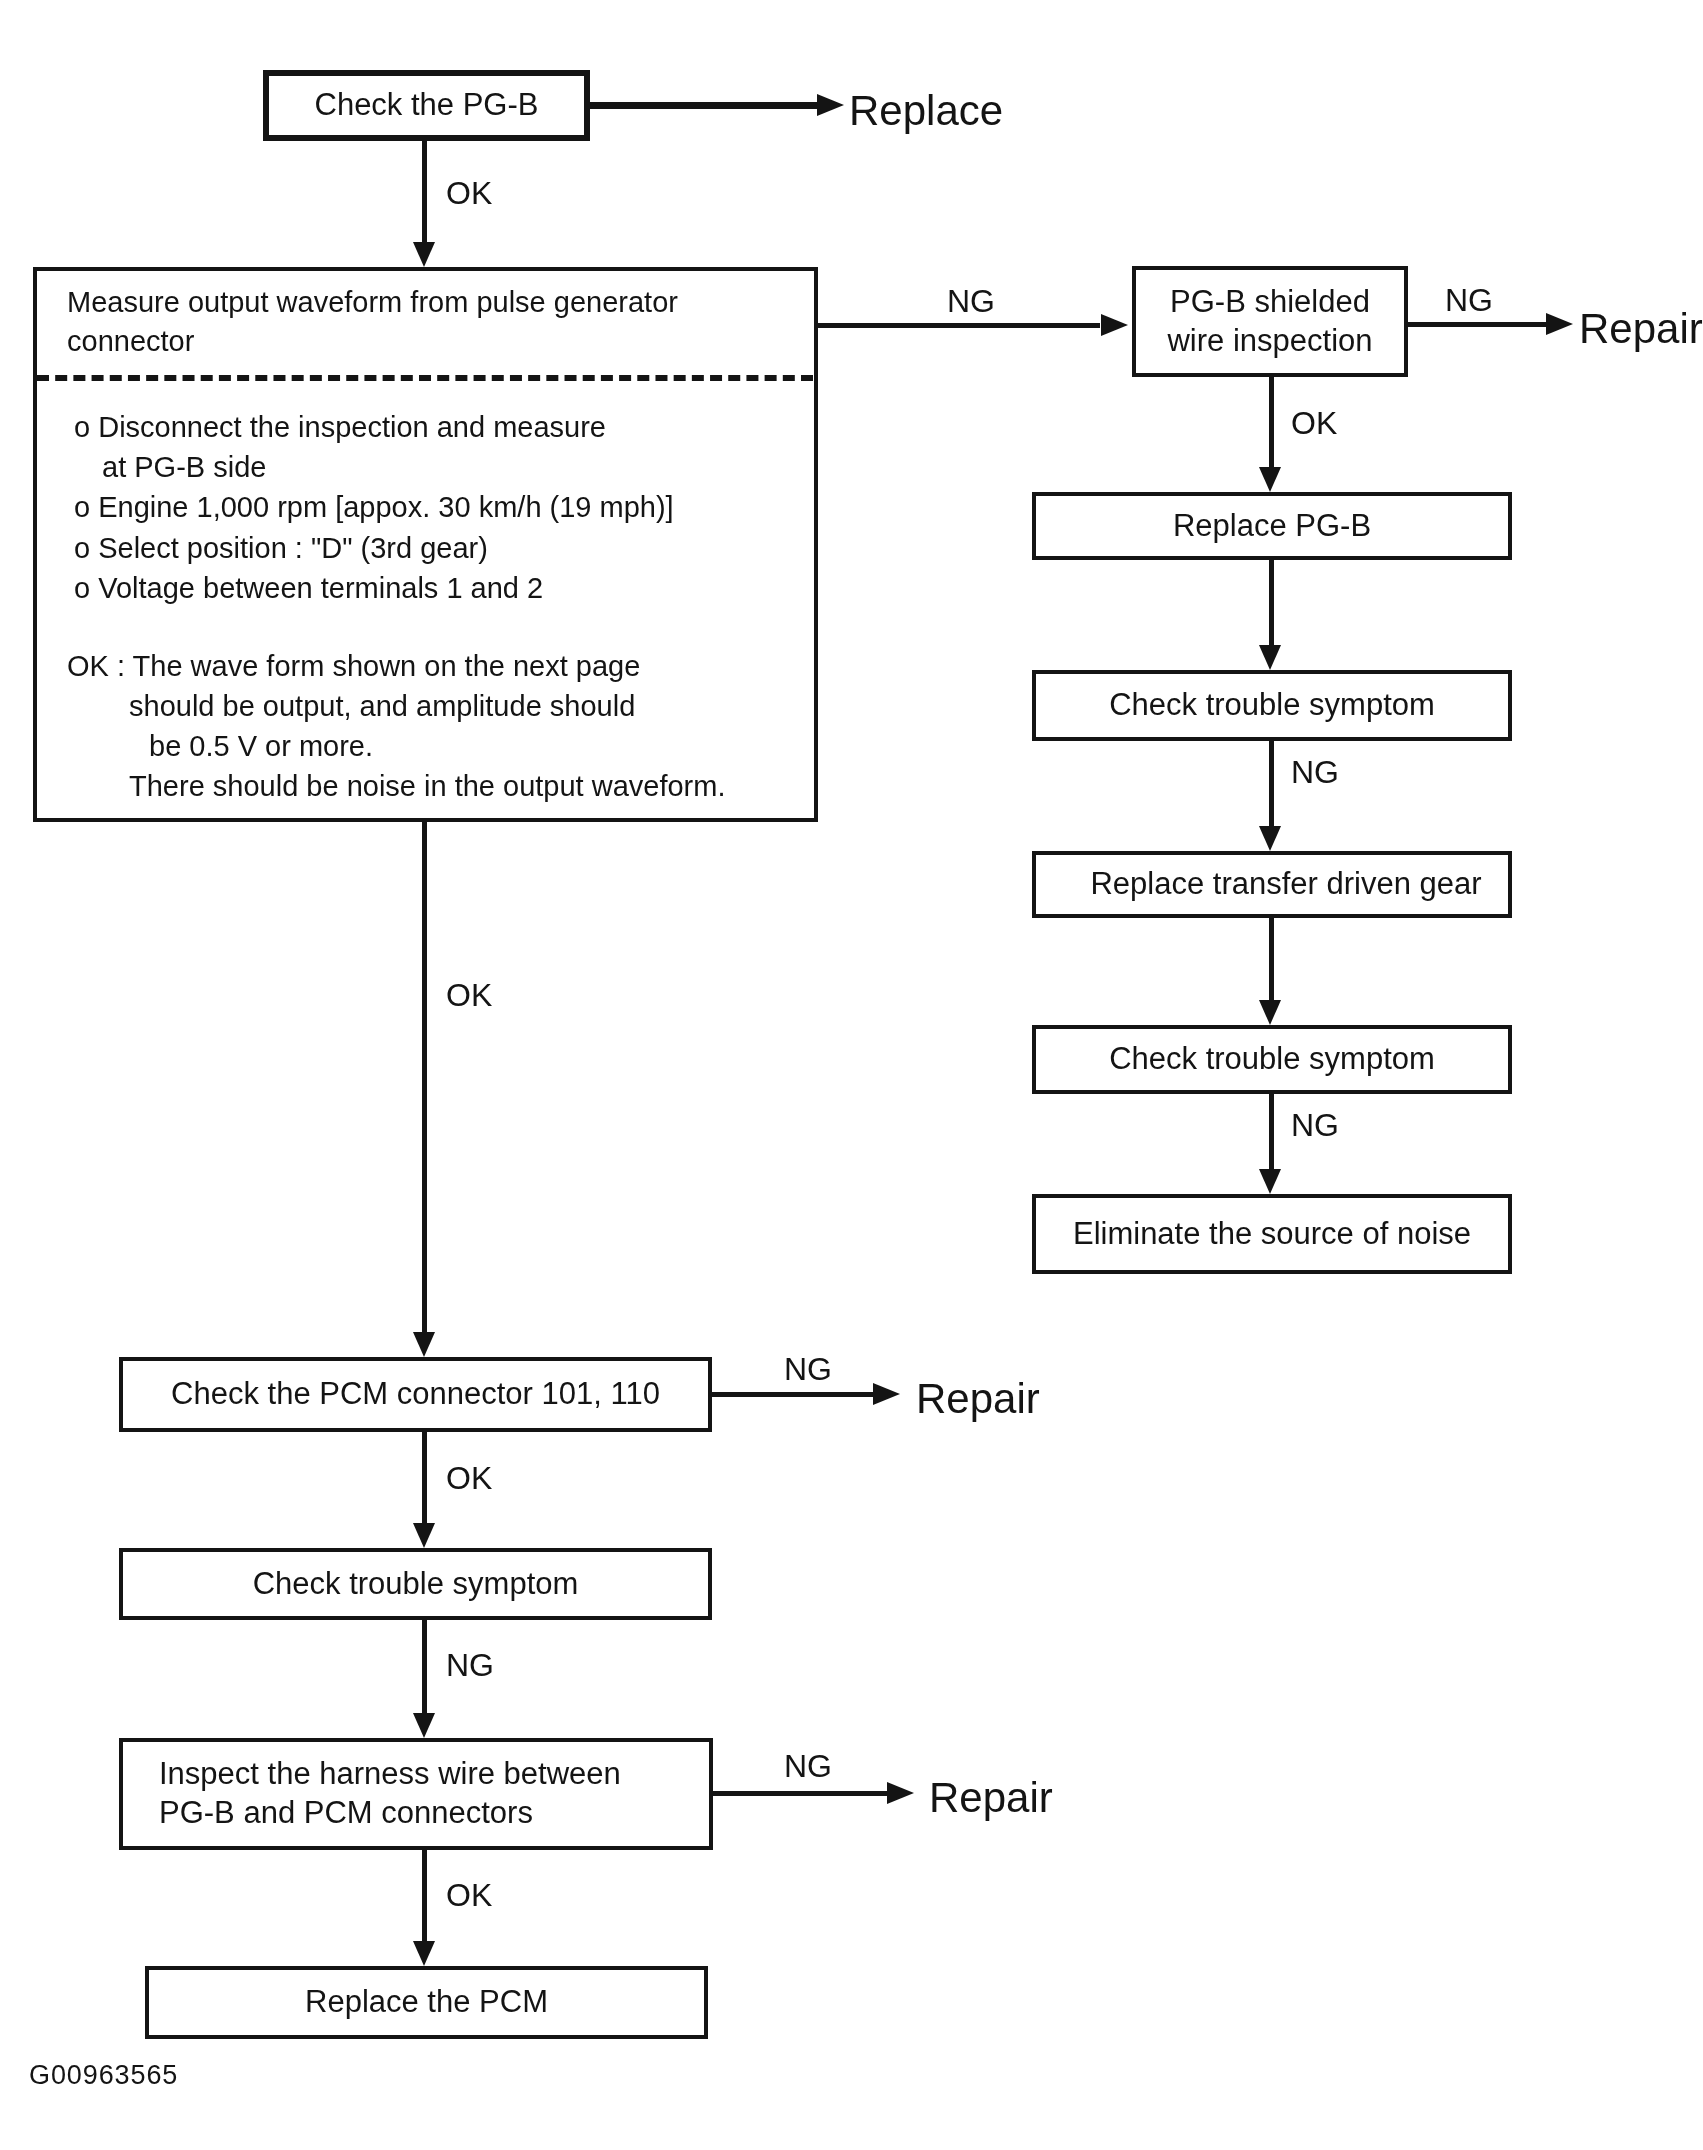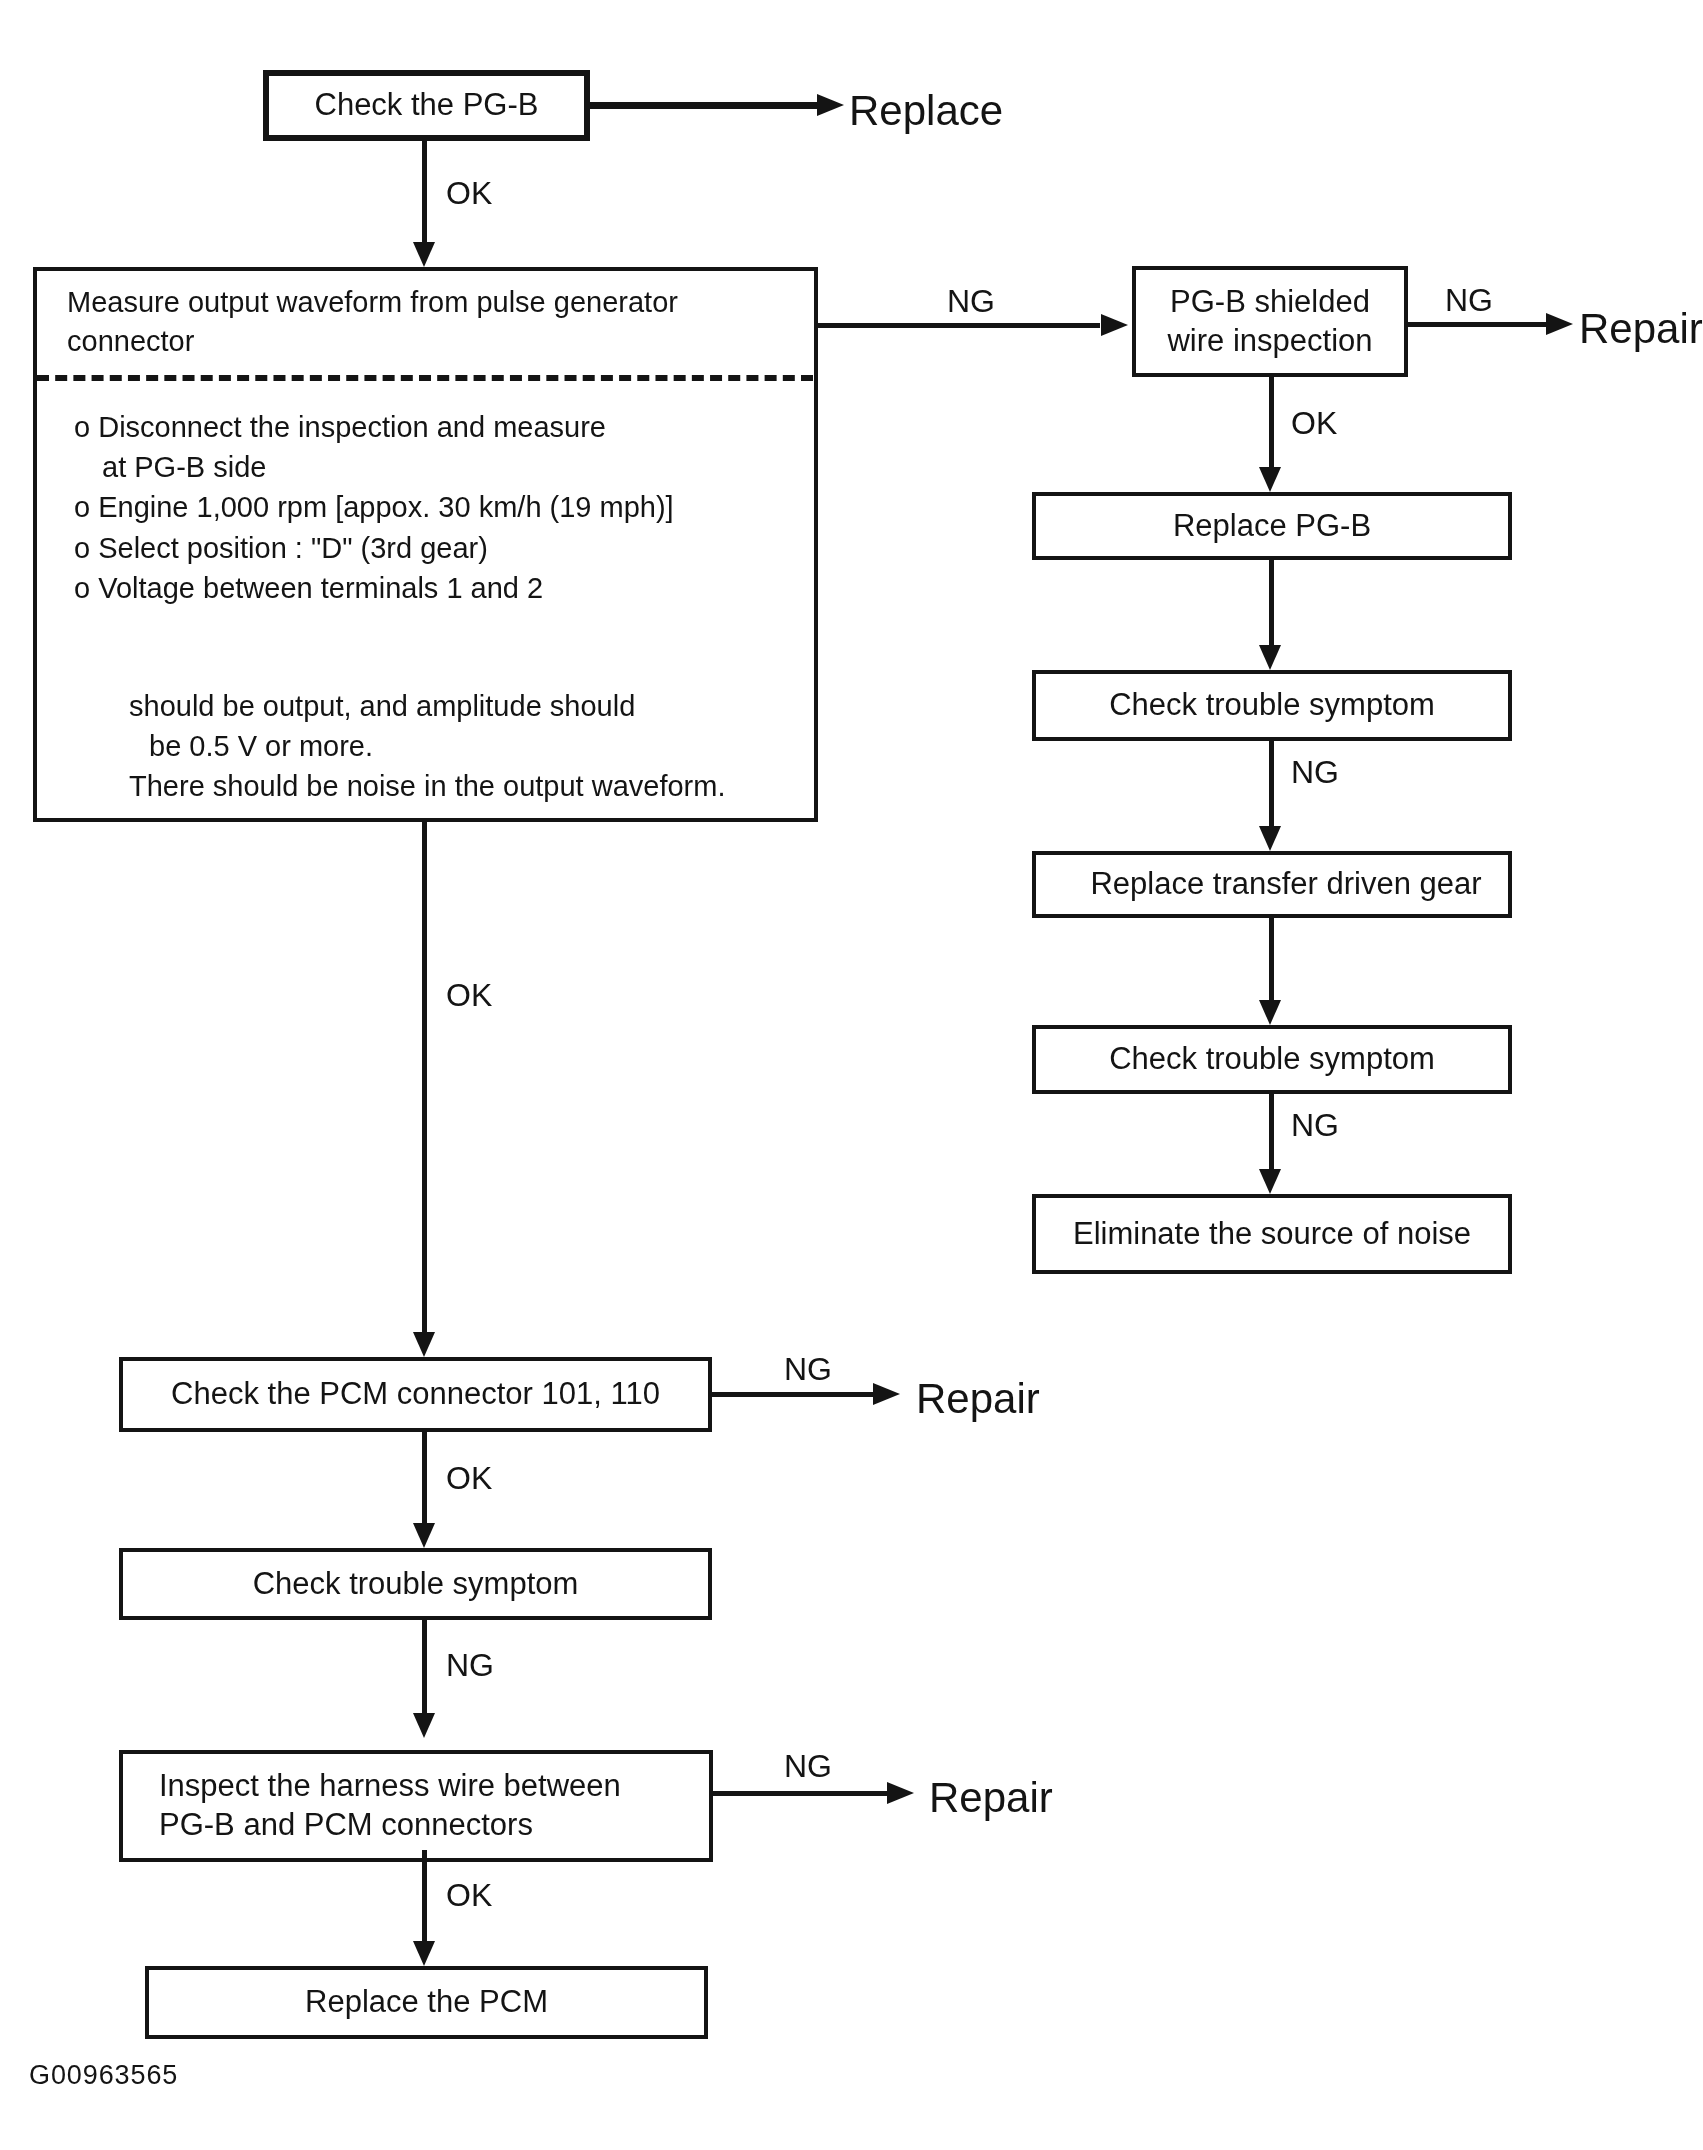--- a/index.html
+++ b/index.html
@@ -6,21 +6,21 @@
   .canvas{
     position:relative;width:1704px;height:2150px;background:#ffffff;
     font-family:"Liberation Sans",sans-serif;color:#121212;overflow:hidden;
   }
   .box{
     position:absolute;border:4.5px solid #141414;background:#ffffff;
     display:flex;align-items:center;justify-content:center;text-align:center;
     font-size:31px;line-height:1.25;color:#141414;box-sizing:border-box;
   }
   .box.thickborder{border-width:6.2px;}
-  .box.leftalign{justify-content:flex-start;text-align:left;margin-top:12px;}
+  .box.leftalign{justify-content:flex-start;text-align:left;}
   .multiline{white-space:pre-line;}
   .vline{position:absolute;width:4.5px;background:#141414;}
   .hline{position:absolute;height:4.5px;background:#141414;}
   .hline.fat{height:7.1px;}
   .head-down{position:absolute;width:0;height:0;
     border-left:11.6px solid transparent;border-right:11.6px solid transparent;
     border-top:25px solid #141414;}
   .head-right{position:absolute;width:0;height:0;
     border-top:11.6px solid transparent;border-bottom:11.6px solid transparent;
     border-left:27px solid #141414;}
@@ -49,20 +49,21 @@
 
   <div class="box" style="left:33px;top:267px;width:785px;height:555px;"></div>
   <div class="bigtext" style="left:67px;top:283px;width:722px;">Measure output waveform from pulse generator
 connector</div>
   <div class="divider" style="left:37px;top:375px;width:776px;"></div>
   <div class="bigtext" style="left:74px;top:408px;">o Disconnect the inspection and measure</div>
   <div class="bigtext" style="left:102px;top:448px;">at PG-B side</div>
   <div class="bigtext" style="left:74px;top:488px;">o Engine 1,000 rpm [appox. 30 km/h (19 mph)]</div>
   <div class="bigtext" style="left:74px;top:529px;">o Select position : "D" (3rd gear)</div>
   <div class="bigtext" style="left:74px;top:569px;">o Voltage between terminals 1 and 2</div>
+  <div class="bigtext" style="left:67px;top:647px;">OK : The wave form shown on the next page</div>
   <div class="bigtext" style="left:129px;top:687px;">should be output, and amplitude should</div>
   <div class="bigtext" style="left:129px;top:727px;margin-left:20px;">be 0.5 V or more.</div>
   <div class="bigtext" style="left:129px;top:767px;">There should be noise in the output waveform.</div>
 
   <div class="hline" style="left:818px;top:323px;width:282px;"></div>
   <div class="head-right" style="left:1101px;top:314px;"></div>
   <div class="lbl" style="left:947px;top:283px;">NG</div>
 
   <div class="box" style="left:1132px;top:266px;width:276px;height:111px;">
     <span class="multiline">PG-B shielded

